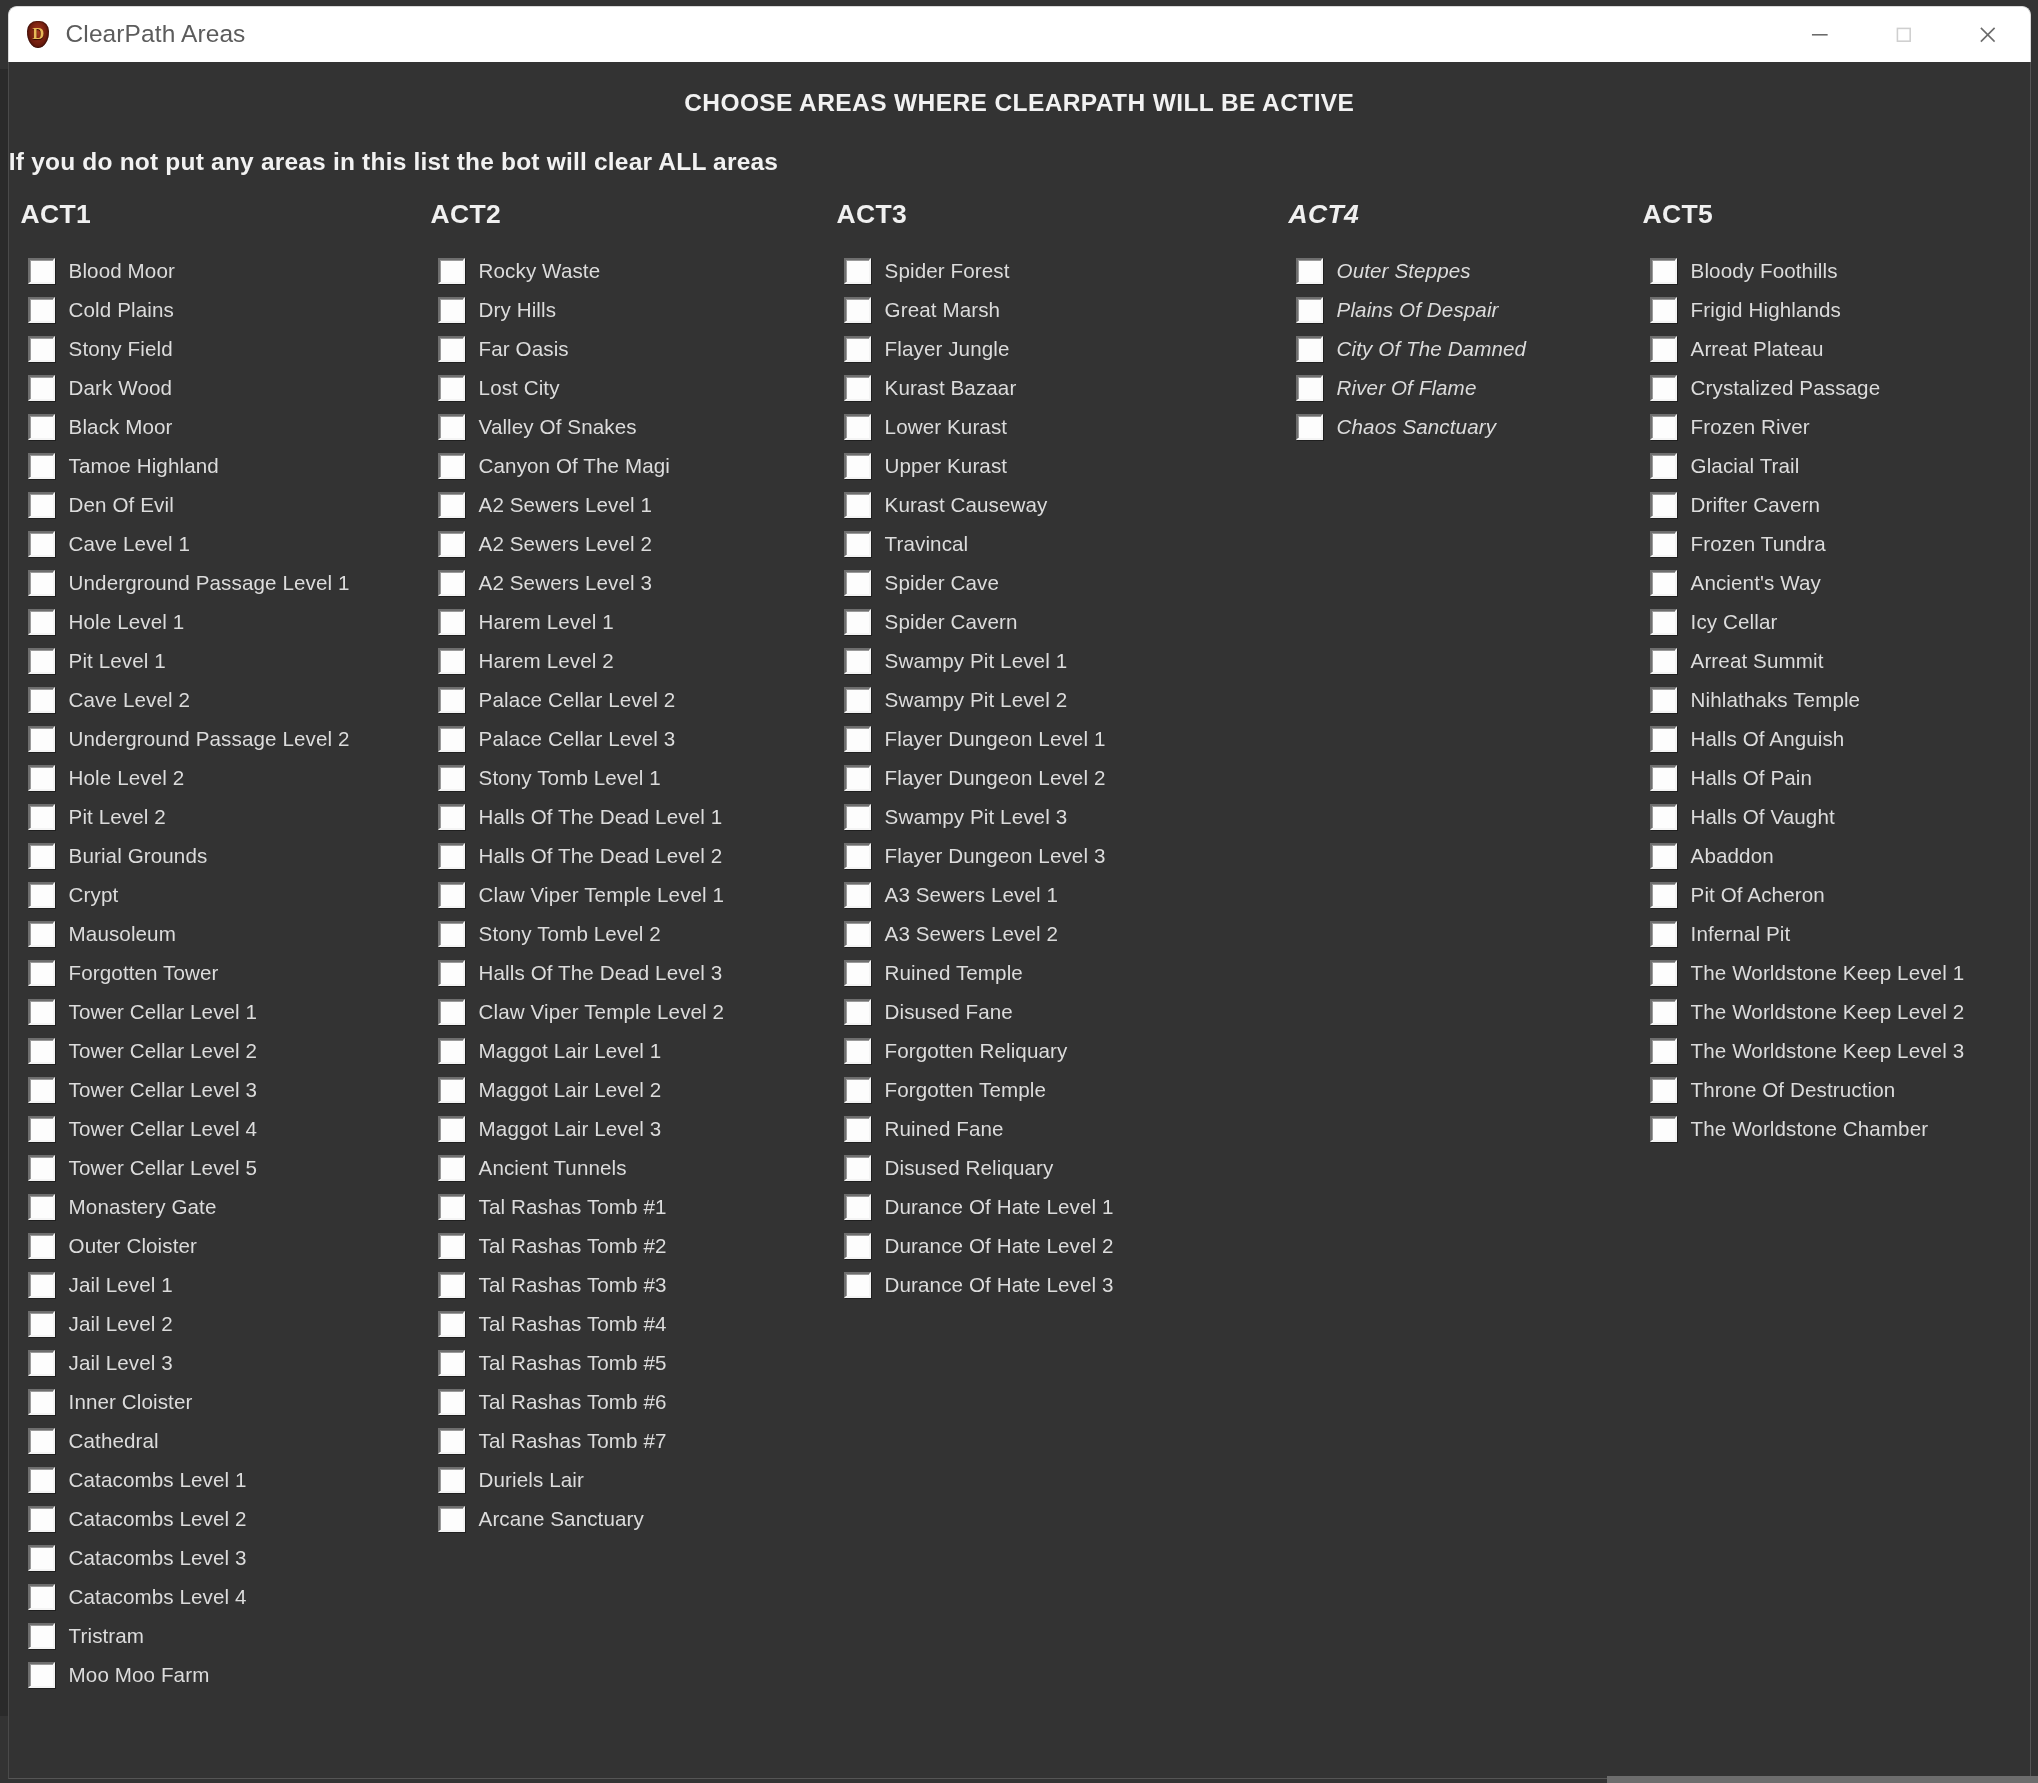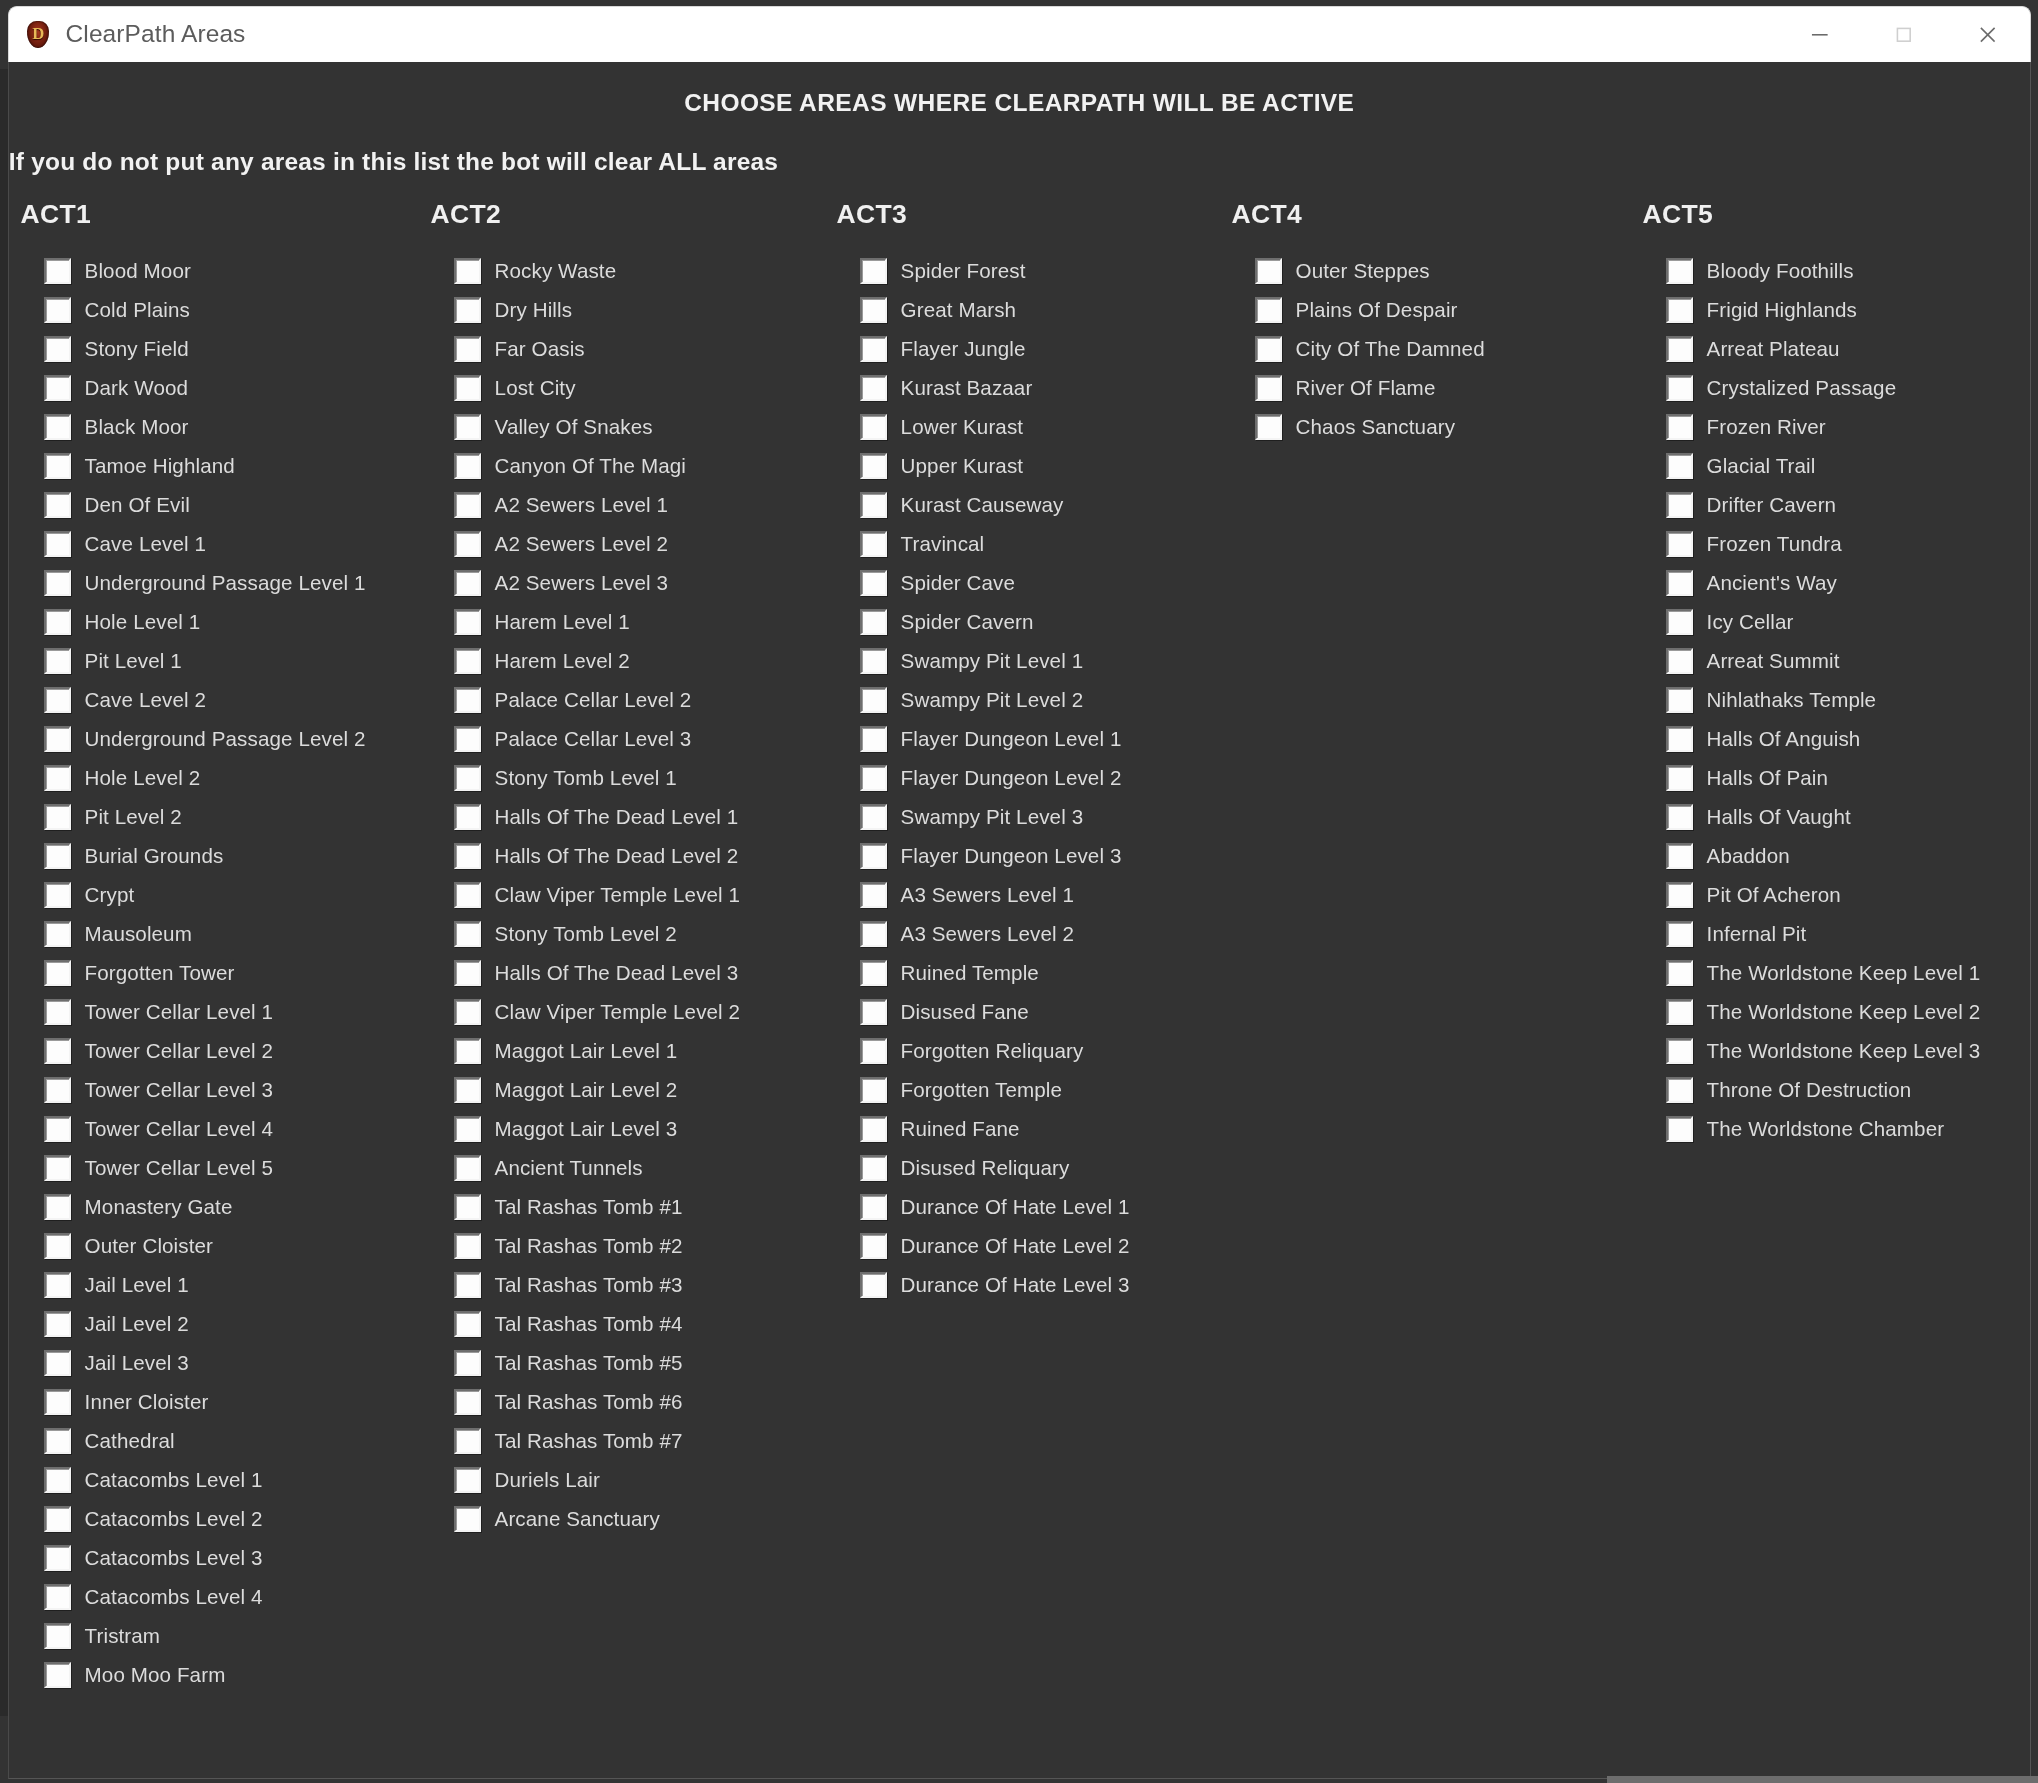--- a/index.html
+++ b/index.html
@@ -144,21 +144,21 @@
   .act-title {
     font-size: 26.5px;
     font-weight: bold;
     color: #f0f0f0;
     margin: 0 0 21.6px 11.8px;
     letter-spacing: 0.3px;
     height: 31px;
     line-height: 31px;
   }
   .area-list {
-    margin: 16px;
+    margin: 0;
     padding: 0;
     list-style: none;
     text-align: center;
   }
   .area-item {
     display: flex;
     align-items: center;
     height: 39px;
   }
   .cb {
@@ -179,21 +179,21 @@
     font-size: 20.6px;
     color: #dcdcdc;
     white-space: nowrap;
     letter-spacing: 0.1px;
   }
 
   
   #col-act1 { left: 0px;    width: 412px; }
   #col-act2 { left: 410px;  width: 412px; }
   #col-act3 { left: 816px;  width: 412px; }
-  #col-act4 { left: 1211px; width: 412px; }
+  #col-act4 { left: 1268px; width: 412px; font-style: italic; }
   #col-act5 { left: 1622px; width: 412px; }
 
   
   #back-button {
     position: absolute;
     left: 1831px;
     top: 1715px;
     width: 176px;
     height: 45px;
     background: #5b5b5b;

